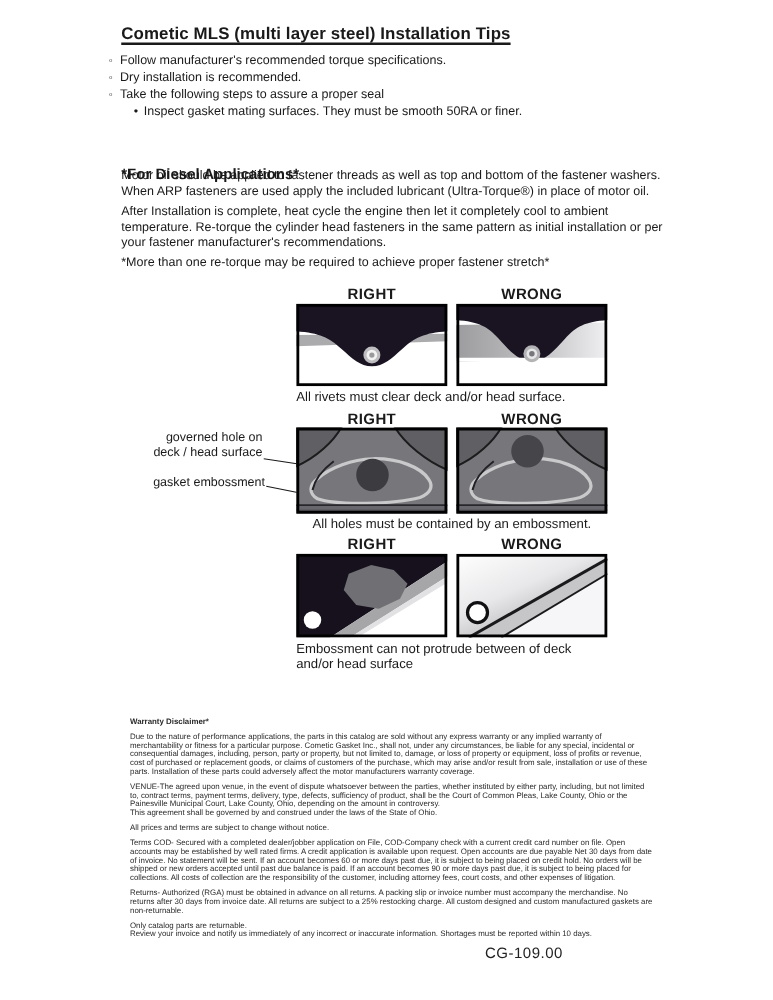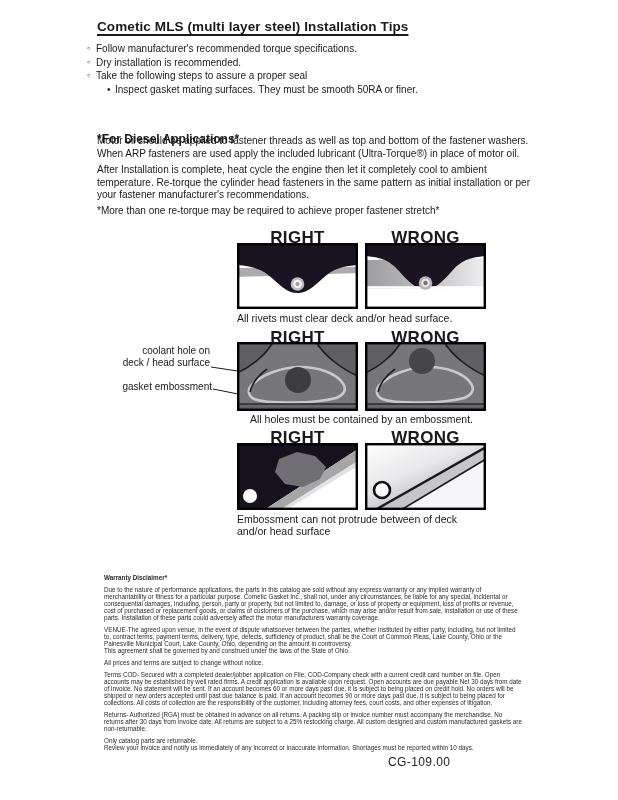--- a/index.html
+++ b/index.html
@@ -25,21 +25,21 @@
   .bullet-glyph{display:inline-block;width:9px;font-size:9px;vertical-align:top;}
   .sub{padding-left:20px;}
   .sub .bullet-glyph{width:8px;font-size:10px;}
   .diesel-heading{left:97px;top:132px;font-size:12px;font-weight:bold;}
   .para{left:97px;width:438px;font-size:10px;line-height:12.5px;}
   .p1{top:135px;}
   .p2{top:164px;}
   .pnote{top:205px;}
   .dlabel{
     width:121px;text-align:center;
-    font-size:17px;font-weight:bold;letter-spacing:0.3px;
+    font-size:12px;font-weight:bold;letter-spacing:0.3px;
   }
   .caption{font-size:10.5px;line-height:11.5px;}
   .cap-center{width:249px;text-align:center;}
   .sidelabel{
     font-size:10px;line-height:11.5px;text-align:right;width:130px;left:80px;
   }
   .diagram{display:block;}
   .fp{left:104px;top:574px;width:419px;font-size:6.3px;line-height:7px;color:#2a2a2a;}
   .fp p{margin:0 0 5px 0;}
   .fp p.tight{margin-bottom:0;}
@@ -103,21 +103,21 @@
     <circle cx="60.5" cy="40" r="2.2" fill="#77777b"></circle>
     <rect x="1.2" y="1.2" width="118.6" height="63.6" fill="none" stroke="#000000" stroke-width="2.4"></rect>
   </svg>
 
   <div class="abs caption" style="left:237px;top:313px;">All rivets must clear deck and/or head surface.</div>
 
   <div class="abs dlabel" style="left:237px;top:328px;">RIGHT</div>
   <div class="abs dlabel" style="left:365px;top:328px;">WRONG</div>
 
   <div class="abs sidelabel" style="top:345px;">
-    <div>coolant hole on</div>
+    <div>governed hole on</div>
     <div>deck / head surface</div>
   </div>
   <div class="abs sidelabel" style="top:381px;width:132px;">gasket embossment</div>
 
   <svg class="abs" style="left:205px;top:360px;" width="100" height="45" viewBox="0 0 100 45">
     <line x1="6" y1="7" x2="92" y2="20" stroke="#1a1a1a" stroke-width="1"></line>
     <line x1="8" y1="29" x2="53" y2="38" stroke="#1a1a1a" stroke-width="1"></line>
   </svg>
 
   <svg class="abs diagram" style="left:237px;top:342px;" width="121" height="69" viewBox="0 0 121 69">

